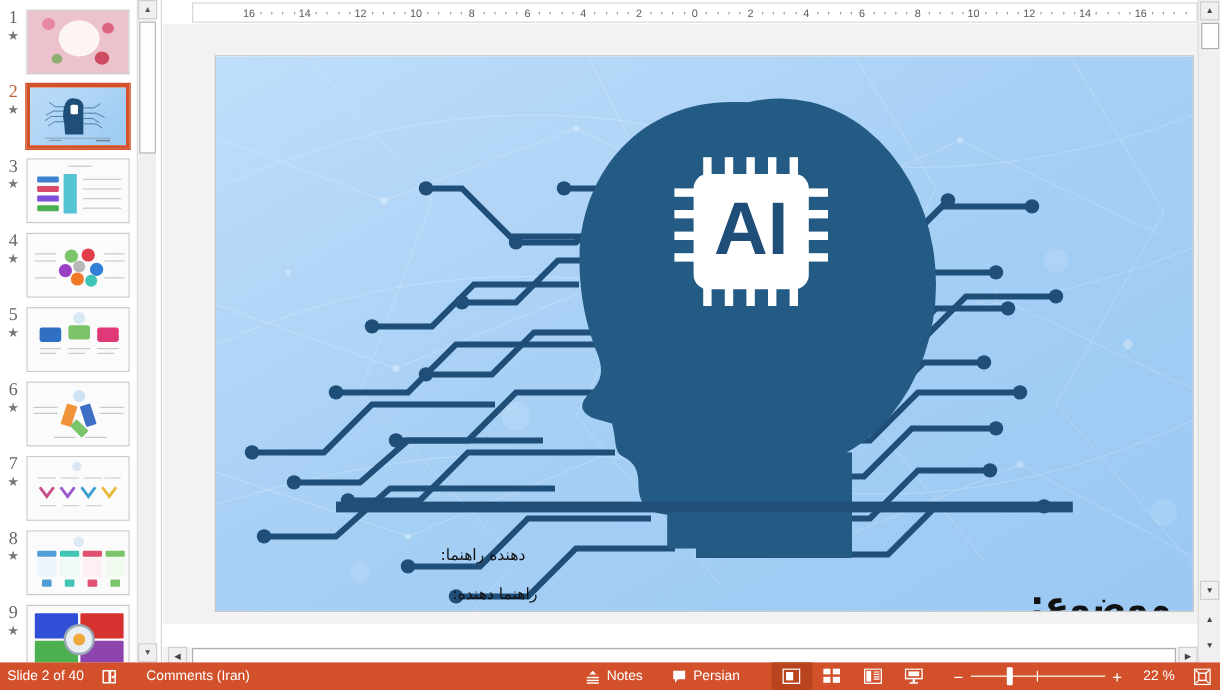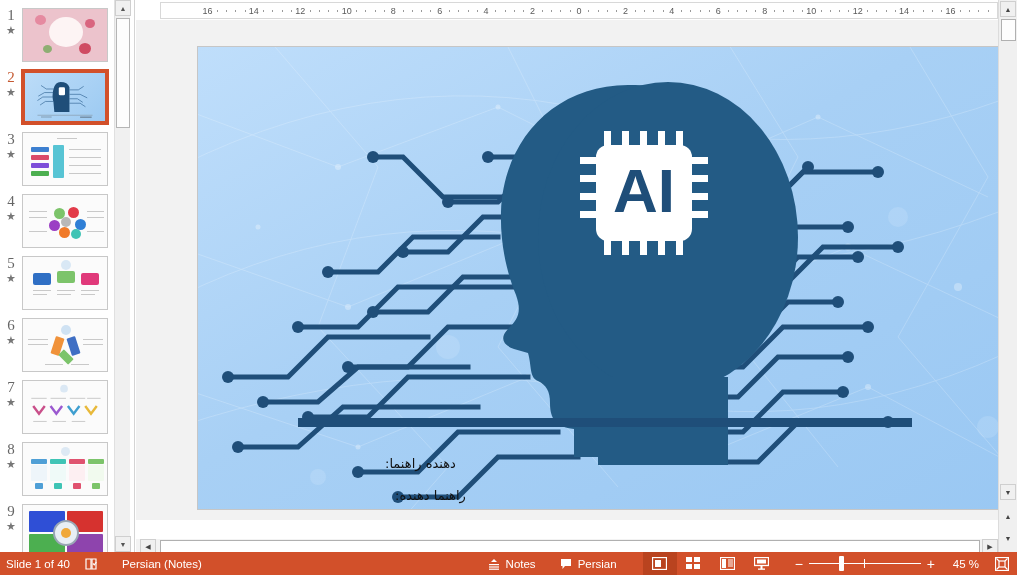--- a/index.html
+++ b/index.html
@@ -104,21 +104,20 @@
     position: absolute; left: 136px; top: 20px;
     width: 862px; height: 500px;
     background: #f2f2f2;
   }
   #slide {
     position: absolute; left: 44px; top: 27px;
     width: 814px; height: 462px;
     background: linear-gradient(150deg,#bfdefb 0%,#a8d0f5 45%,#9ac8f3 100%);
     overflow: hidden;
     box-shadow: 0 0 0 1px #c6c6c6;
-    margin-left: 18px;
   }
   #netbg { position: absolute; inset: 0; opacity: .55; }
 
   .slide-text {
     position: absolute;
     direction: rtl;
     color: #111;
     font-family: "DejaVu Sans", sans-serif;
   }
   #txt-subject {
@@ -684,20 +683,21 @@
             <rect x="488" y="110" width="22" height="7"></rect>
             <rect x="488" y="128" width="22" height="7"></rect>
             <rect x="488" y="146" width="22" height="7"></rect>
             <rect x="488" y="164" width="22" height="7"></rect>
           </g>
           <rect x="398" y="98" width="96" height="96" rx="12" fill="#ffffff"></rect>
           <text x="446" y="165" text-anchor="middle" font-family="'Liberation Sans', sans-serif" font-size="62" font-weight="700" fill="#1f4e79">AI</text>
         </g>
       </svg>
 
+      <div class="slide-text" id="txt-subject">موضوع:</div>
       <div class="slide-text" id="txt-advisor">دهنده راهنما:</div>
       <div class="slide-text" id="txt-presenter">راهنما دهنده:</div>
     </div>
   </div>
 
   <div id="vscroll">
     <div class="v-btn" style="top:1px;">▲</div>
     <div class="v-thumb"></div>
     <div class="v-btn" style="top:484px;">▼</div>
     <div class="v-btn" style="top:508px;border:none;">▲</div>
@@ -705,31 +705,31 @@
   </div>
 
   <div id="hscroll">
     <div class="h-btn" style="left:4px;">◀</div>
     <div class="h-thumb"></div>
     <div class="h-btn" style="left:846px;">▶</div>
   </div>
 
   <div id="statusbar">
 
-    <div class="sb-item" style="padding-left:6px;">Slide 1 of 40</div>
+    <div class="sb-item" style="padding-left:6px;">Slide 2 of 40</div>
 
     <div class="sb-item gap">
       <svg width="14" height="14" viewBox="0 0 14 14">
         <path d="M2 2 h5 v10 h-5 z" fill="none" stroke="#fff" stroke-width="1.2"></path>
         <path d="M8 2 h4 v10 h-4 z" fill="none" stroke="#fff" stroke-width="1.2"></path>
         <path d="M9 6.5 l1.3 1.3 L12.4 5" fill="none" stroke="#fff" stroke-width="1.2"></path>
       </svg>
     </div>
 
-    <div class="sb-item" style="margin-left:10px;">Persian (Notes)</div>
+    <div class="sb-item" style="margin-left:10px;">Comments (Iran)</div>
 
     <div style="flex:1"></div>
 
     <div class="sb-item">
       <span style="margin-right:6px;display:flex;">
         <svg width="12" height="12" viewBox="0 0 12 12">
           <path d="M6 1 L3 4 h6 z" fill="#fff"></path>
           <rect x="1" y="6" width="10" height="1.2" fill="#fff"></rect>
           <rect x="1" y="8.4" width="10" height="1.2" fill="#fff"></rect>
           <rect x="1" y="10.6" width="10" height="1.2" fill="#fff"></rect>
@@ -787,21 +787,21 @@
     <div style="width:10px"></div>
 
     <div class="sb-sign">−</div>
     <div class="zoom-track">
       <div class="zoom-line"></div>
       <div class="zoom-mid"></div>
       <div class="zoom-handle"></div>
     </div>
     <div class="sb-sign">+</div>
 
-    <div class="sb-item" style="min-width:46px;justify-content:flex-end;">45 %</div>
+    <div class="sb-item" style="min-width:46px;justify-content:flex-end;">22 %</div>
 
     <div class="sb-item" style="padding-right:8px;">
       <svg width="14" height="14" viewBox="0 0 14 14">
         <rect x="0.5" y="0.5" width="13" height="13" fill="none" stroke="#fff" stroke-width="1.2"></rect>
         <rect x="4" y="4" width="6" height="6" fill="none" stroke="#fff" stroke-width="1.2"></rect>
         <g stroke="#fff" stroke-width="1.1">
           <line x1="1.5" y1="1.5" x2="4" y2="4"></line>
             <line x1="12.5" y1="1.5" x2="10" y2="4"></line>
           <line x1="1.5" y1="12.5" x2="4" y2="10"></line>
             <line x1="12.5" y1="12.5" x2="10" y2="10"></line>

